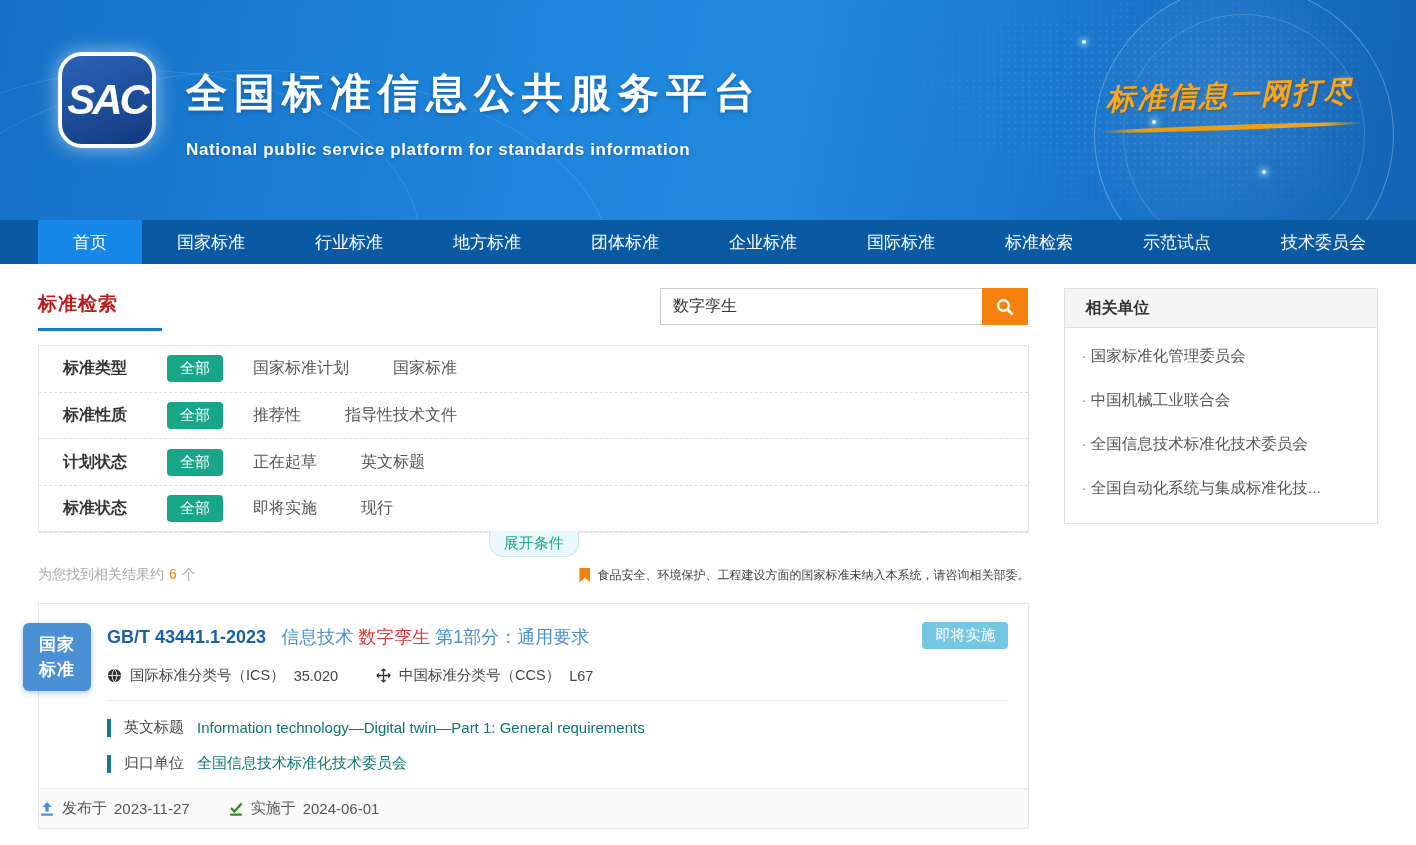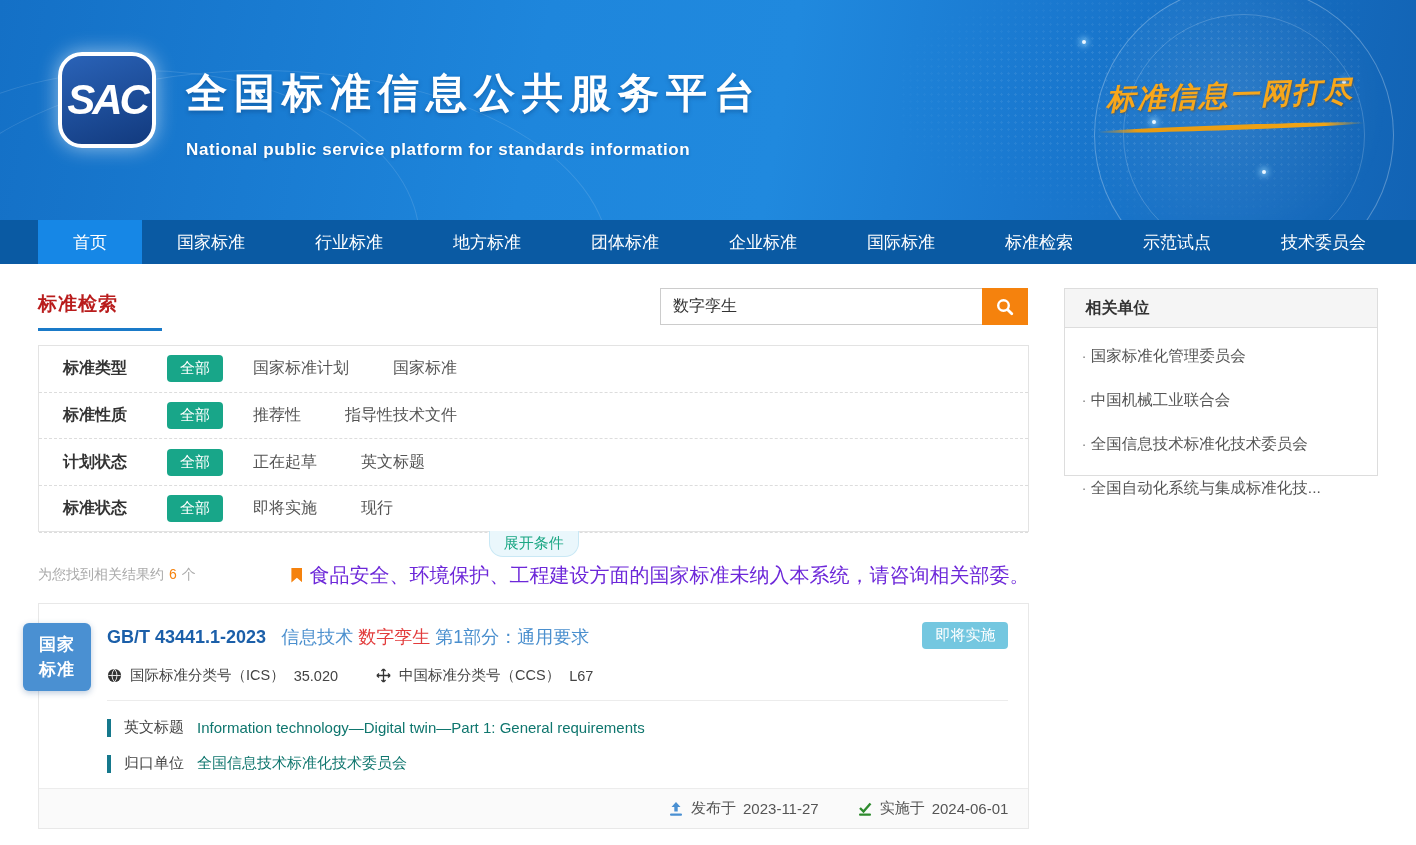--- a/index.html
+++ b/index.html
@@ -76,21 +76,21 @@
 
   .expand-tab { position:absolute; left:50%; transform:translateX(-50%); bottom:-26px;
     width:90px; height:26px; background:#eaf7fc; border:1px solid #c9e8f5; border-top:none;
     border-radius:0 0 14px 14px; color:#1ba784; font-size:15px;
     display:flex; align-items:center; justify-content:center; cursor:pointer; z-index:2; }
 
   .results-info { display:flex; justify-content:space-between; align-items:center;
     margin-top:33px; height:20px; }
   .count { color:#aaa; font-size:14px; }
   .count .num { color:#f5820d; margin:0 5px; }
-  .notice { display:flex; align-items:center; color:#6d28d9; font-size:20px; }
+  .notice { display:flex; align-items:center; color:#404040; font-size:12px; }
   .bookmark { width:11px; height:15px; background:#f5820d; margin-right:7px;
     clip-path:polygon(0 0,100% 0,100% 100%,50% 68%,0 100%); }
 
   
   .result-card { position:relative; margin-top:18px; border:1px solid #e8e8e8; height:226px; background:#fff; }
   .cat-badge { position:absolute; left:-16px; top:19px; width:68px; height:68px; background:#4a90d2;
     border-radius:6px; color:#fff; font-size:17px; font-weight:bold; letter-spacing:1px;
     display:flex; flex-direction:column; align-items:center; justify-content:center; line-height:1.5;
     box-shadow:0 2px 6px rgba(30,80,140,.3); z-index:1; }
   .card-body { padding:21px 20px 0 68px; }
@@ -103,27 +103,27 @@
   .meta-row { margin-top:17px; display:flex; align-items:center; font-size:14.5px; color:#444; }
   .meta-icon { display:flex; margin-right:8px; }
   .meta-val { margin-left:9px; }
   .meta-gap { width:38px; }
   .divider { margin-top:15px; border-bottom:1px solid #ececec; }
   .detail-row { display:flex; align-items:center; margin-top:17px; }
   .detail-bar { width:4px; height:18px; background:#15788c; margin-right:13px; }
   .detail-label { font-size:15px; color:#444; margin-right:13px; }
   .detail-value { font-size:15px; color:#0f766e; }
   .card-footer { position:absolute; bottom:0; left:0; right:0; height:40px; background:#fafafa;
-    border-top:1px solid #ececec; display:flex; align-items:center; justify-content:flex-end;
+    border-top:1px solid #ececec; display:flex; align-items:center; 
     padding-right:20px; gap:38px; font-size:15px; color:#555; }
   .date-item { display:flex; align-items:center; gap:7px; }
 
   
   .sidebar { width:316px; margin-left:35px; margin-top:24px; border:1px solid #ddd;
-    height:188px; background:#fff; }
+    height:236px; background:#fff; }
   .sidebar-header { height:39px; background:#f5f5f5; border-bottom:1px solid #ddd;
     display:flex; align-items:center; padding-left:20px; font-size:16px; font-weight:bold; color:#333; }
   .sidebar-list { list-style:none; padding-top:6px; }
   .sidebar-item { padding:12px 14px 11px 16px; font-size:15.5px; color:#555; cursor:pointer;
     white-space:nowrap; overflow:hidden; text-overflow:ellipsis; }
   .sidebar-item::before { content:"· "; color:#888; }
 </style>
 </head>
 <body>
 

